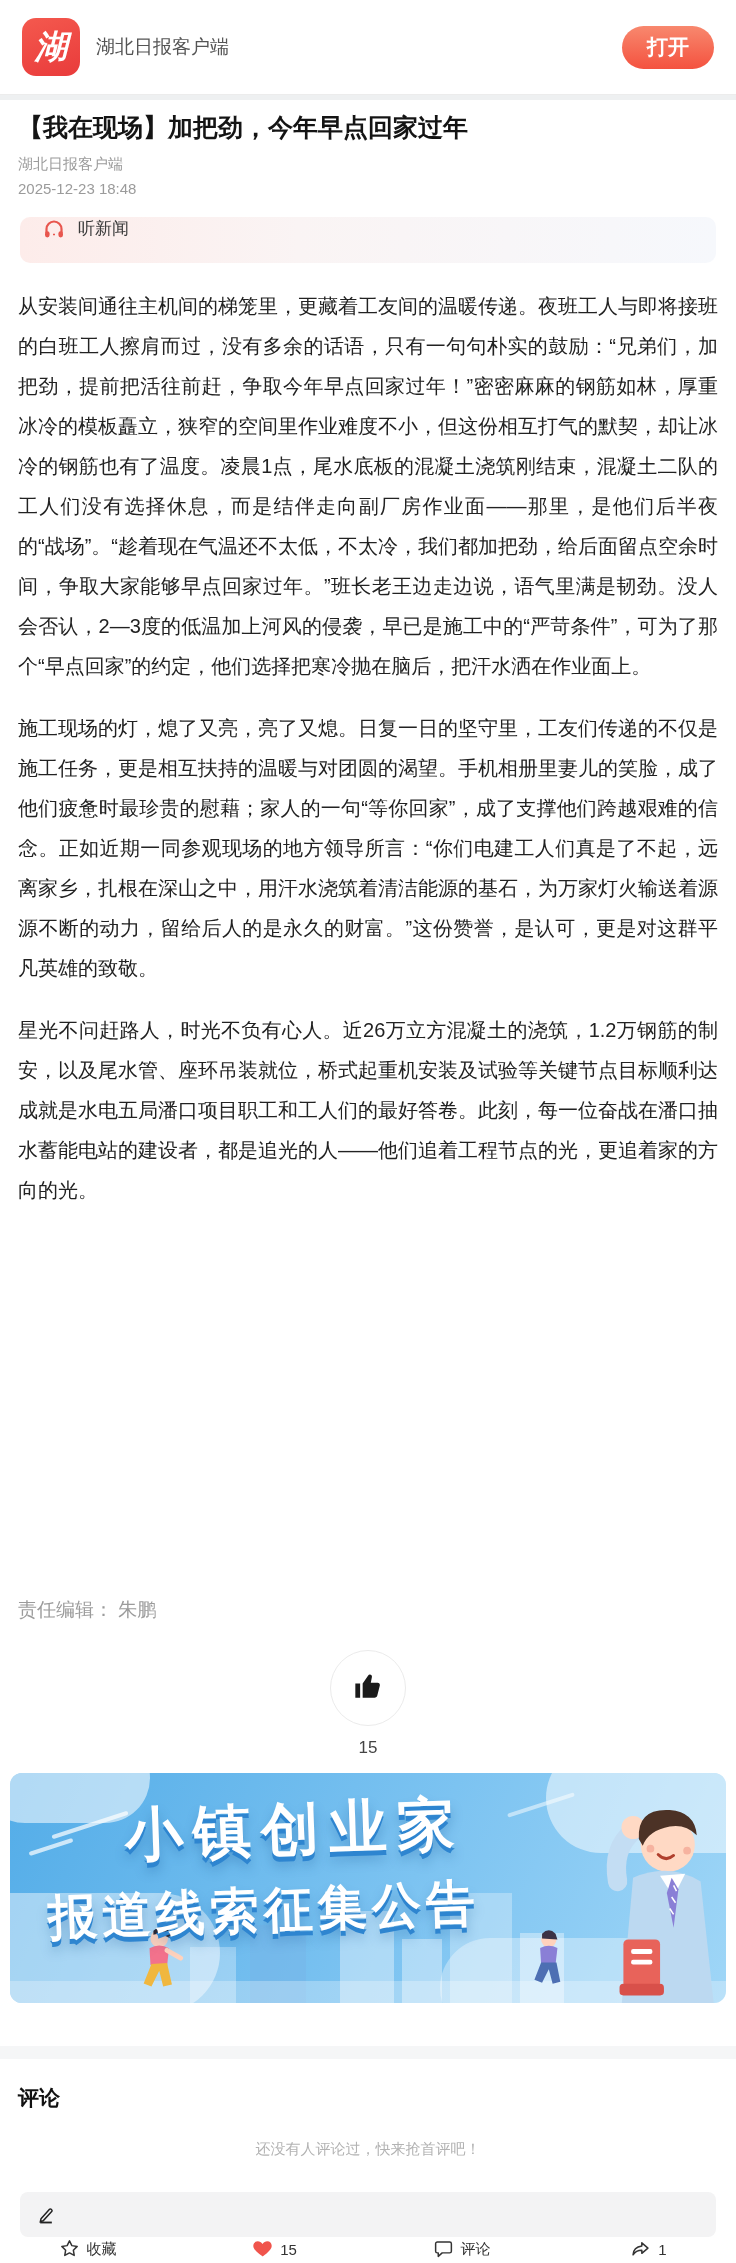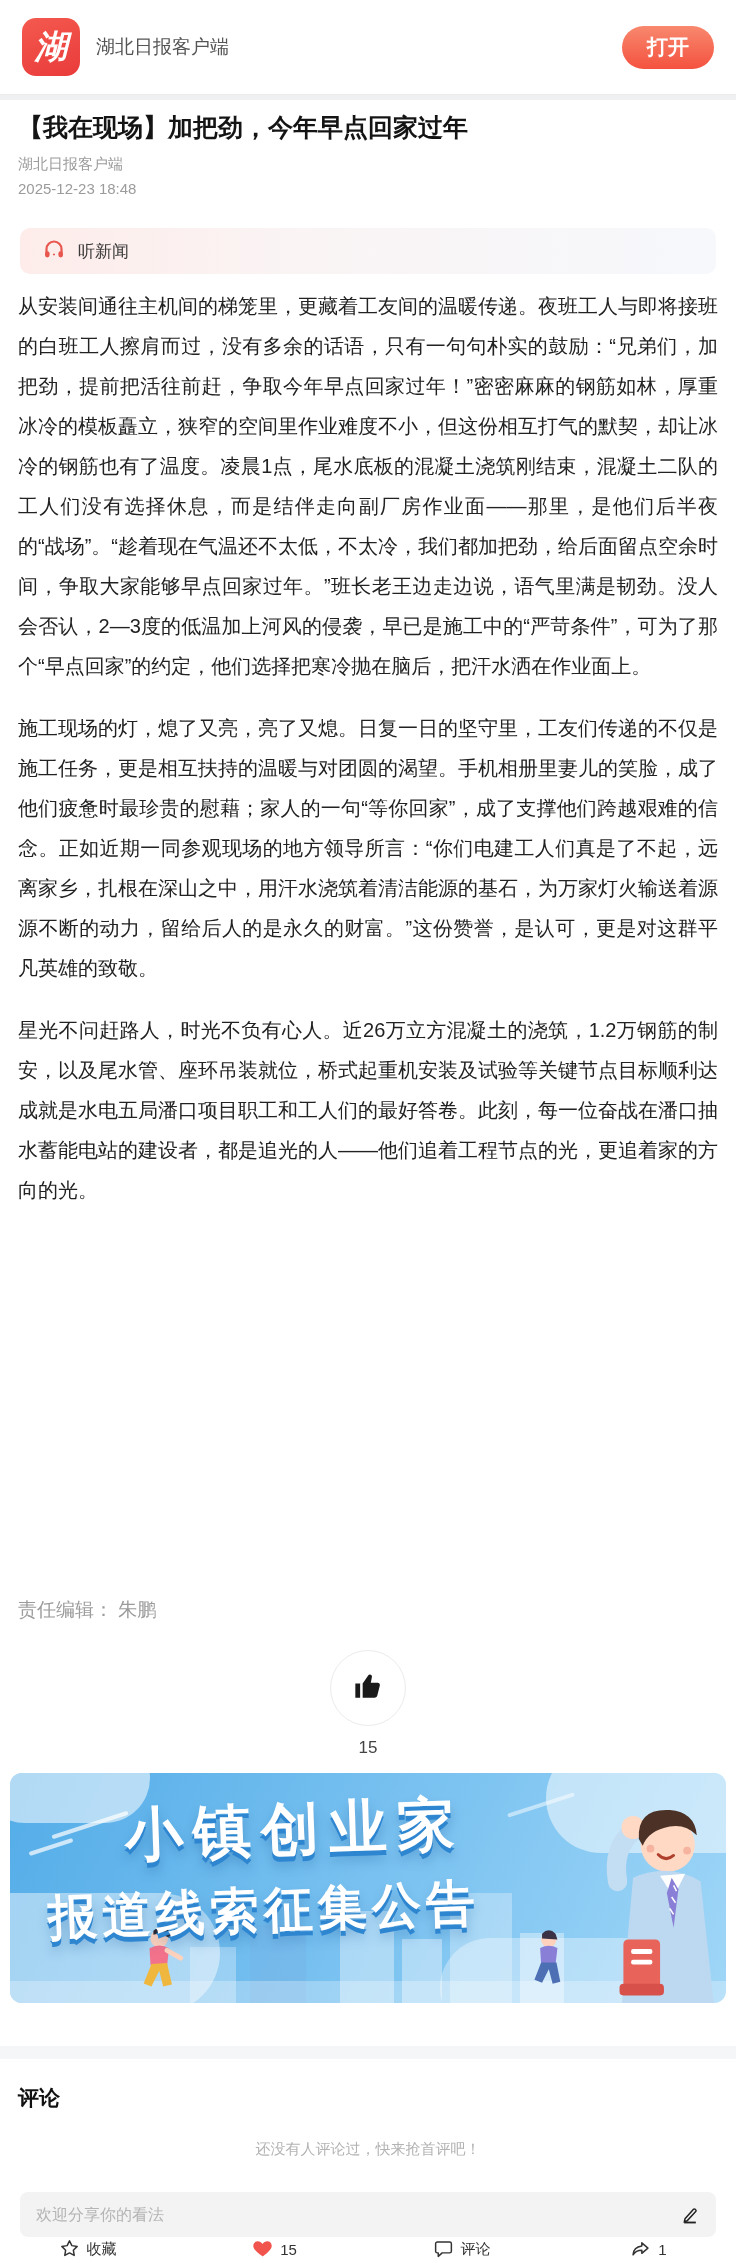--- a/index.html
+++ b/index.html
@@ -22,23 +22,23 @@
     background:linear-gradient(180deg,#f8886e,#f4523f);
     display:flex; align-items:center; justify-content:center;
     color:#fff; font-size:21px; font-weight:bold; border:none; cursor:pointer; }
   .header-gap { top:95px; left:0; right:0; height:5px; background:#eef0f1; }
 
   
   .title { top:110px; left:18px; right:18px; font-size:25px; font-weight:bold; color:#141414; line-height:34px; }
   .meta-source { top:155px; left:18px; font-size:15px; color:#9b9b9b; }
   .meta-date   { top:180px; left:18px; font-size:15px; color:#9b9b9b; }
 
-  .listen-bar { top:228px; left:20px; right:20px; height:46px; border-radius:10px;
+  .listen-bar { top:217px; left:20px; right:20px; height:46px; border-radius:10px;
     background:linear-gradient(90deg,#fdecea,#faf4f4 40%,#f6f8fc);
-    display:flex; align-items:center; padding-left:22px; cursor:pointer;font-family:Liberation Mono, monospace; }
+    display:flex; padding-left:22px; cursor:pointer;font-family:Liberation Mono, monospace; }
   .listen-bar svg { width:24px; height:24px; }
   .listen-label { margin-left:12px; font-size:17px; color:#3a3a3a; }
 
   
   .article { top:286px; left:18px; right:18px; height:1300px; overflow:hidden;
     font-size:20px; line-height:40px; color:#222; text-align:justify; }
   .article p { margin-bottom:22px; }
 
   .editor { top:1597px; left:18px; font-size:19px; color:#9b9b9b; }
 
@@ -196,21 +196,20 @@
   </div>
   <div class="banner-t1">小镇创业家</div>
   <div class="banner-t2">报道线索征集公告</div>
 </div>
 
 <div class="abs divider"></div>
 <div class="abs comments-title">评论</div>
 <div class="abs comments-empty">还没有人评论过，快来抢首评吧！</div>
 
 <div class="abs comment-input-wrap">
-  <input class="comment-input" type="text" placeholder="欢迎分享你的看法" style="">
   <span class="pencil-icon">
     <svg viewBox="0 0 24 24" fill="none" stroke="#222" stroke-width="1.8">
       <path d="M6 16.5 L16.2 5.2 a1.4 1.4 0 0 1 2.1 0 l.5.5 a1.4 1.4 0 0 1 0 2.1 L8.6 19 l-3.4.9z"></path>
       <path d="M5 21h14" stroke-width="2.2"></path>
     </svg>
   </span>
 </div>
 
 <div class="abs toolbar">
   <div class="tool-item">

